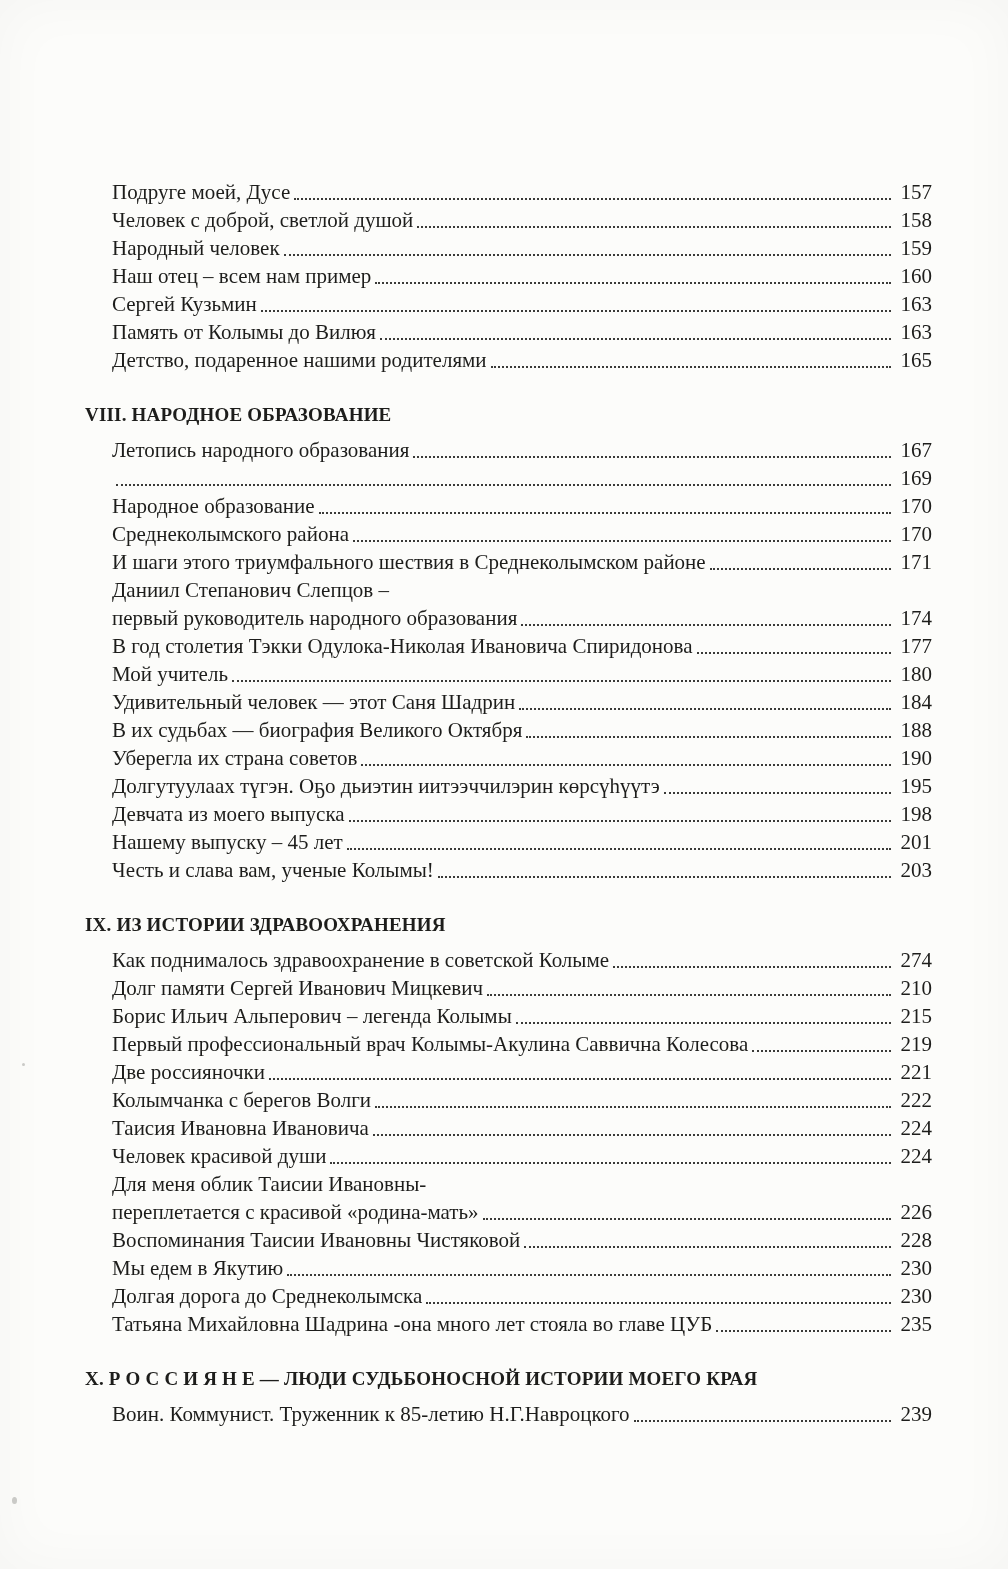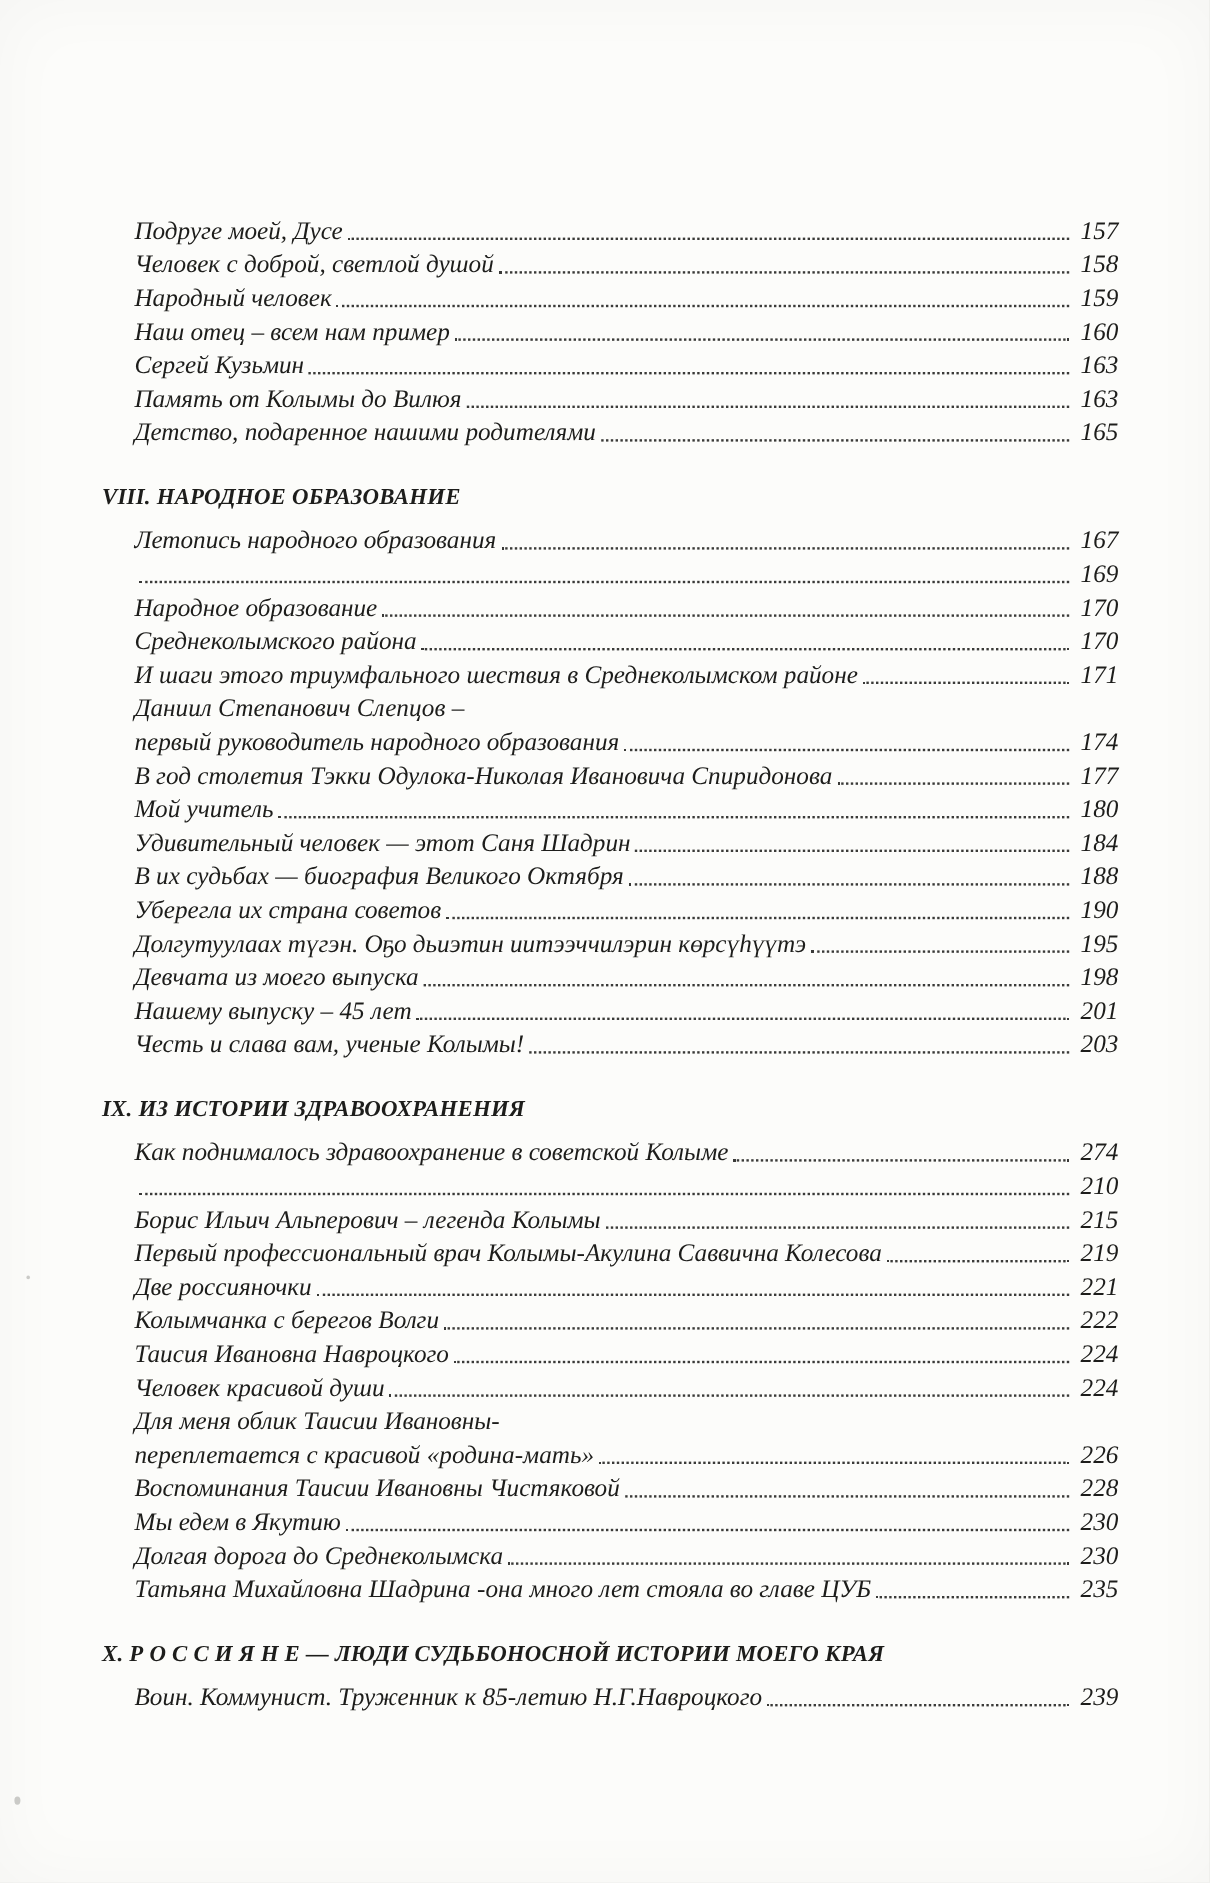--- a/index.html
+++ b/index.html
@@ -16,21 +16,20 @@
     box-shadow: inset 0 0 60px rgba(0,0,0,0.03);
     overflow: hidden;
     font-family: "Liberation Serif", "DejaVu Serif", serif;
     color: #1d1d1b;
   }
   .toc {
     position: absolute;
     top: 178px;
     left: 112px;
     right: 76px;
-    font-style: italic;
   }
   .section { margin: 0; }
   .section-heading {
     font-size: 19px;
     font-weight: bold;
     line-height: 30px;
     margin: 26px 0 6px -27px;
     letter-spacing: 0.2px;
     white-space: nowrap;
   }
@@ -218,20 +217,21 @@
   <div class="section">
     <div class="section-heading">IX.  ИЗ ИСТОРИИ ЗДРАВООХРАНЕНИЯ</div>
     <div class="section-entries">
   <div class="entry">
     <span class="entry-title">Как поднималось здравоохранение в советской Колыме</span>
     <span class="dots"></span>
     <span class="entry-page">274</span>
   </div>
 
   <div class="entry">
+    <span class="entry-title">Долг памяти Сергей Иванович Мицкевич</span>
     <span class="dots"></span>
     <span class="entry-page">210</span>
   </div>
 
   <div class="entry">
     <span class="entry-title">Борис Ильич Альперович – легенда Колымы</span>
     <span class="dots"></span>
     <span class="entry-page">215</span>
   </div>
 
@@ -247,21 +247,21 @@
     <span class="entry-page">221</span>
   </div>
 
   <div class="entry">
     <span class="entry-title">Колымчанка с берегов Волги</span>
     <span class="dots"></span>
     <span class="entry-page">222</span>
   </div>
 
   <div class="entry">
-    <span class="entry-title">Таисия Ивановна Навроцкого</span>
+    <span class="entry-title">Таисия Ивановна Ивановича</span>
     <span class="dots"></span>
     <span class="entry-page">224</span>
   </div>
 
   <div class="entry">
     <span class="entry-title">Человек красивой души</span>
     <span class="dots"></span>
     <span class="entry-page">224</span>
   </div>
 

